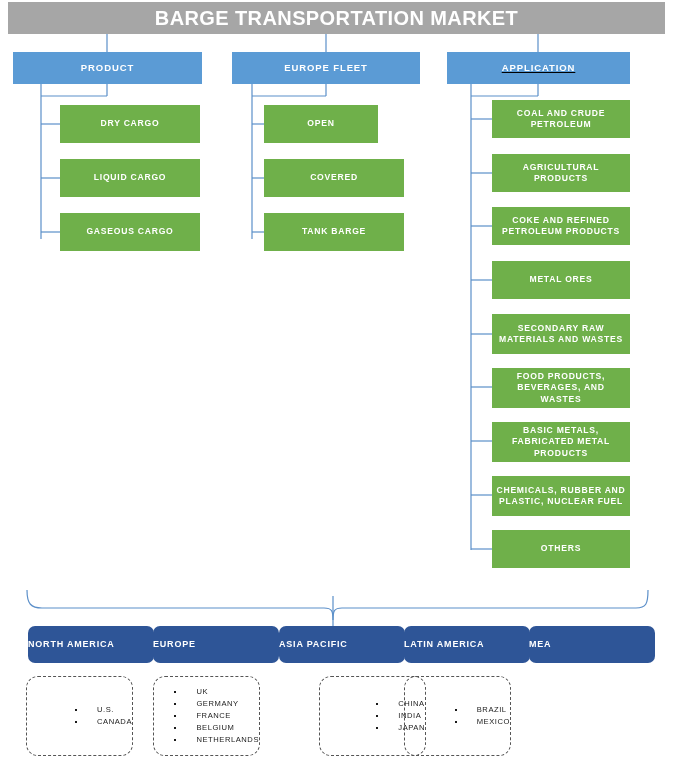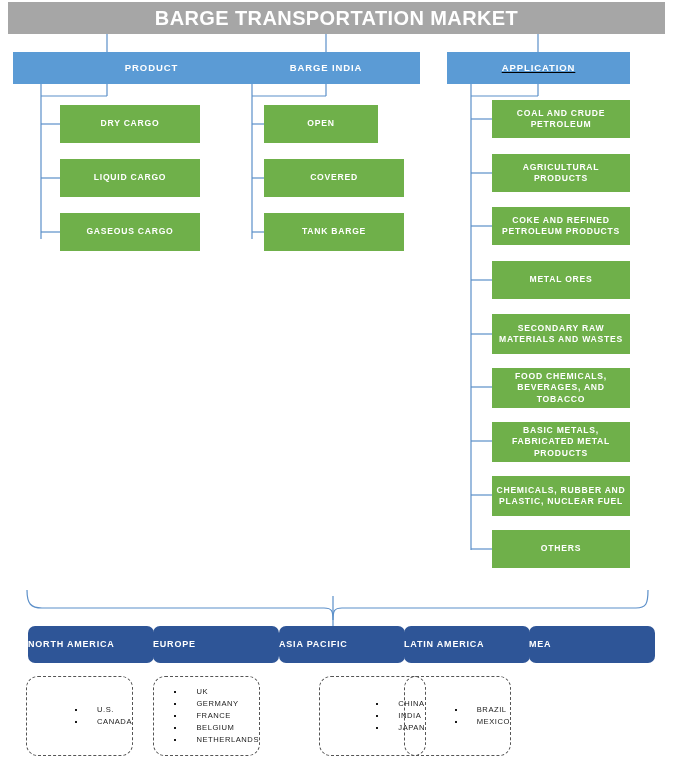--- a/index.html
+++ b/index.html
@@ -181,25 +181,25 @@
       <path d="M 27 590 C 27 604, 31 608, 42 608 L 324 608 C 332 608, 333 611, 333 620
                C 333 611, 334 608, 342 608 L 636 608 C 646 608, 648 604, 648 590" stroke="#5b8fc9" stroke-width="1.2" fill="none"></path>
       <line x1="333" y1="596" x2="333" y2="626"></line>
     </g>
   </svg>
 
   <div class="title-bar">
     <span>BARGE TRANSPORTATION MARKET</span>
   </div>
 
-  <div class="seg-head" style="left:13px; top:52px; width:189px;padding-left:44px;">
+  <div class="seg-head" style="left:13px; top:52px; width:189px;">
     <span>PRODUCT</span>
   </div>
   <div class="seg-head" style="left:232px; top:52px; width:188px;">
-    <span>BARGE INDIA</span>
+    <span>EUROPE FLEET</span>
   </div>
   <div class="seg-head" style="left:447px; top:52px; width:183px;text-decoration:underline;">
     <span>APPLICATION</span>
   </div>
 
   <div class="leaf" style="left:60px; top:105px; width:140px; height:38px;">
     <span>DRY CARGO</span>
   </div>
   <div class="leaf" style="left:60px; top:159px; width:140px; height:38px;">
     <span>LIQUID CARGO</span>
@@ -227,21 +227,21 @@
   <div class="leaf" style="left:492px; top:207px; width:138px; height:38px;">
     <span>COKE AND REFINED PETROLEUM PRODUCTS</span>
   </div>
   <div class="leaf" style="left:492px; top:261px; width:138px; height:38px;">
     <span>METAL ORES</span>
   </div>
   <div class="leaf" style="left:492px; top:314px; width:138px; height:40px;">
     <span>SECONDARY RAW MATERIALS AND WASTES</span>
   </div>
   <div class="leaf" style="left:492px; top:368px; width:138px; height:40px;">
-    <span>FOOD CHEMICALS, BEVERAGES, AND TOBACCO</span>
+    <span>FOOD PRODUCTS, BEVERAGES, AND WASTES</span>
   </div>
   <div class="leaf" style="left:492px; top:422px; width:138px; height:40px;">
     <span>BASIC METALS, FABRICATED METAL PRODUCTS</span>
   </div>
   <div class="leaf" style="left:492px; top:476px; width:138px; height:40px;">
     <span>CHEMICALS, RUBBER AND PLASTIC, NUCLEAR FUEL</span>
   </div>
   <div class="leaf" style="left:492px; top:530px; width:138px; height:38px;">
     <span>OTHERS</span>
   </div>

